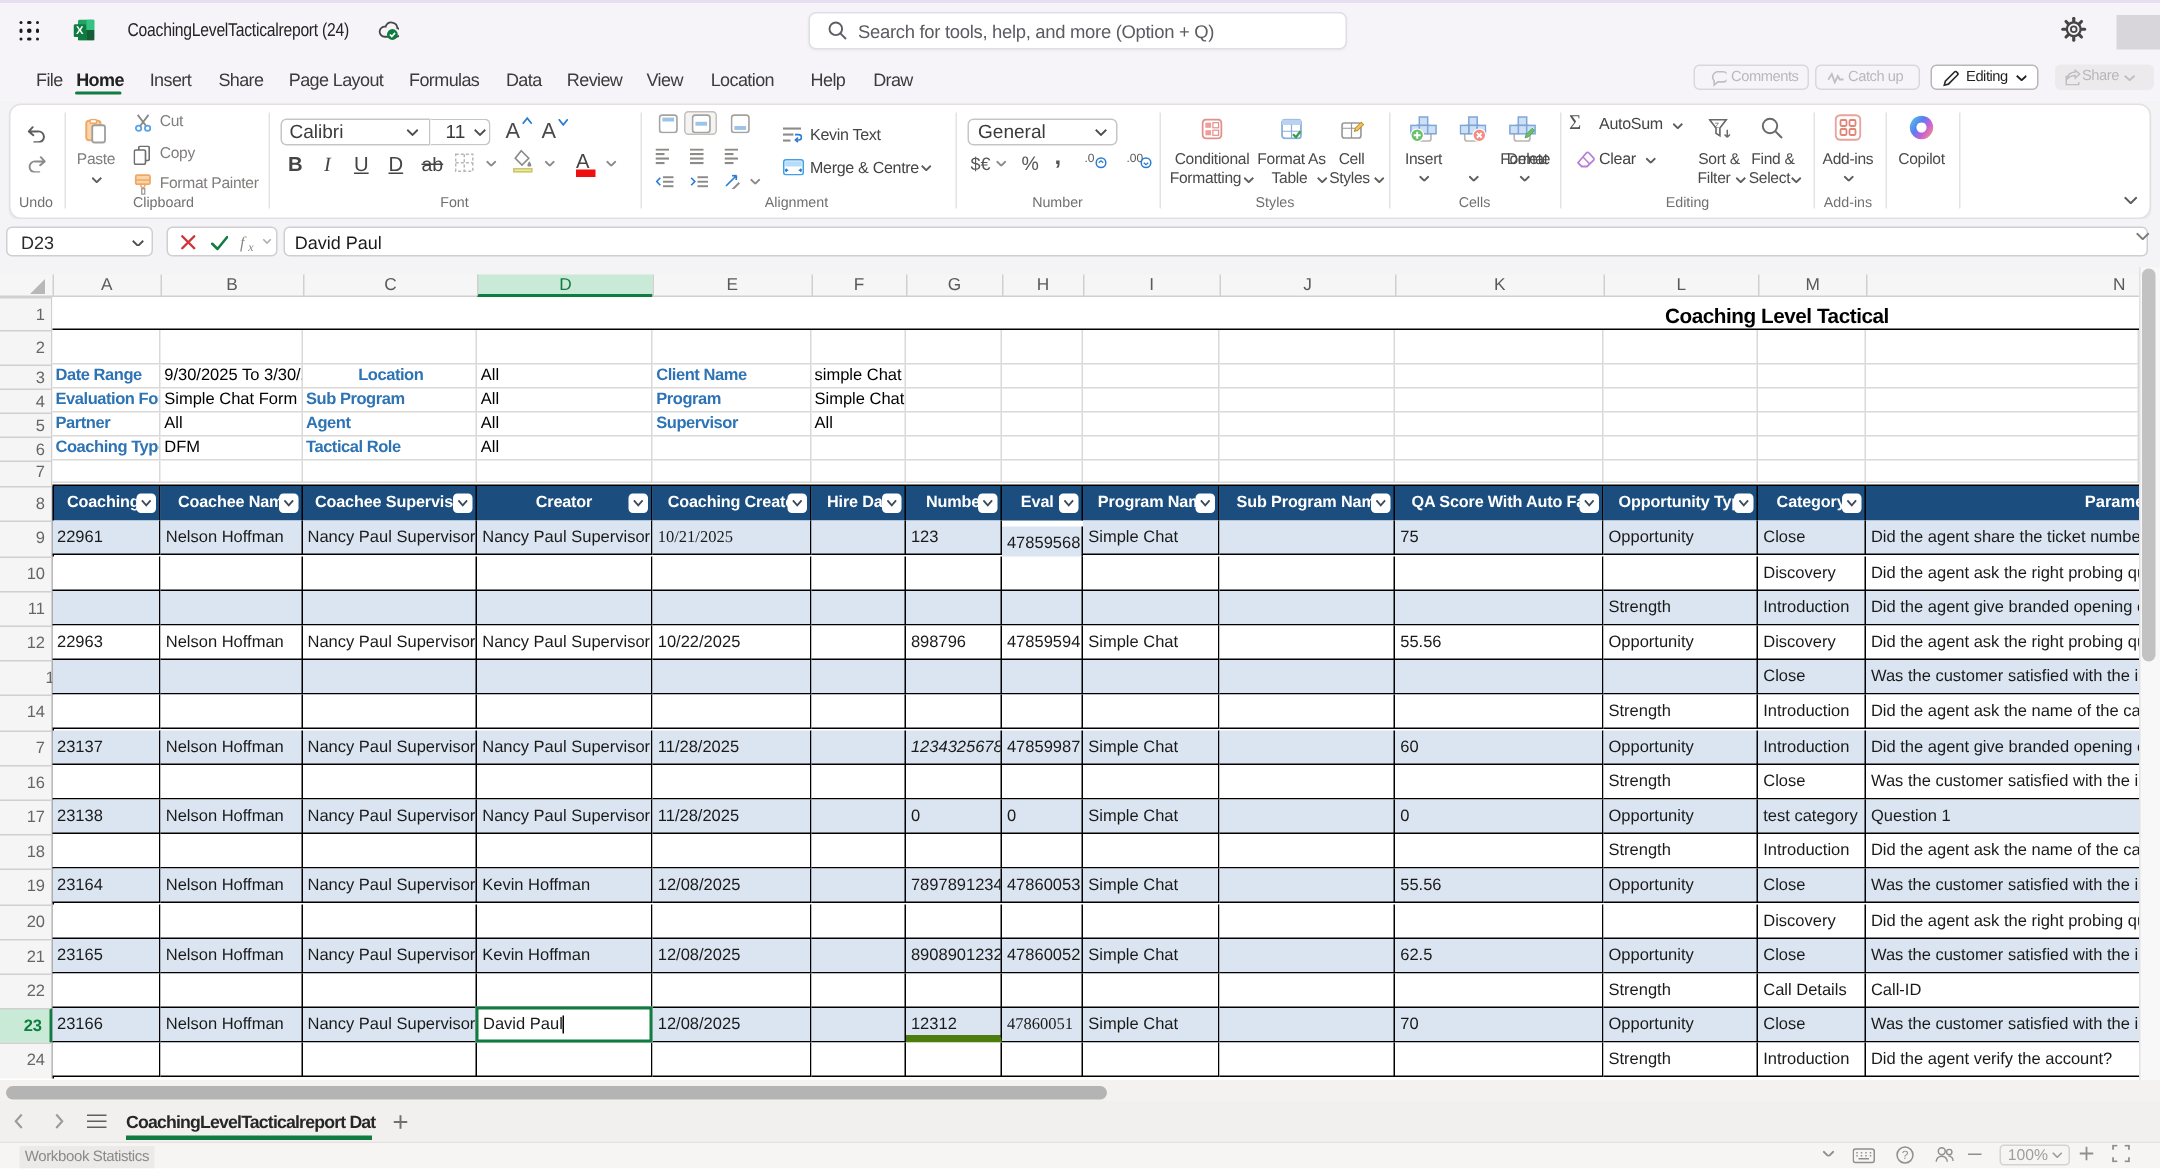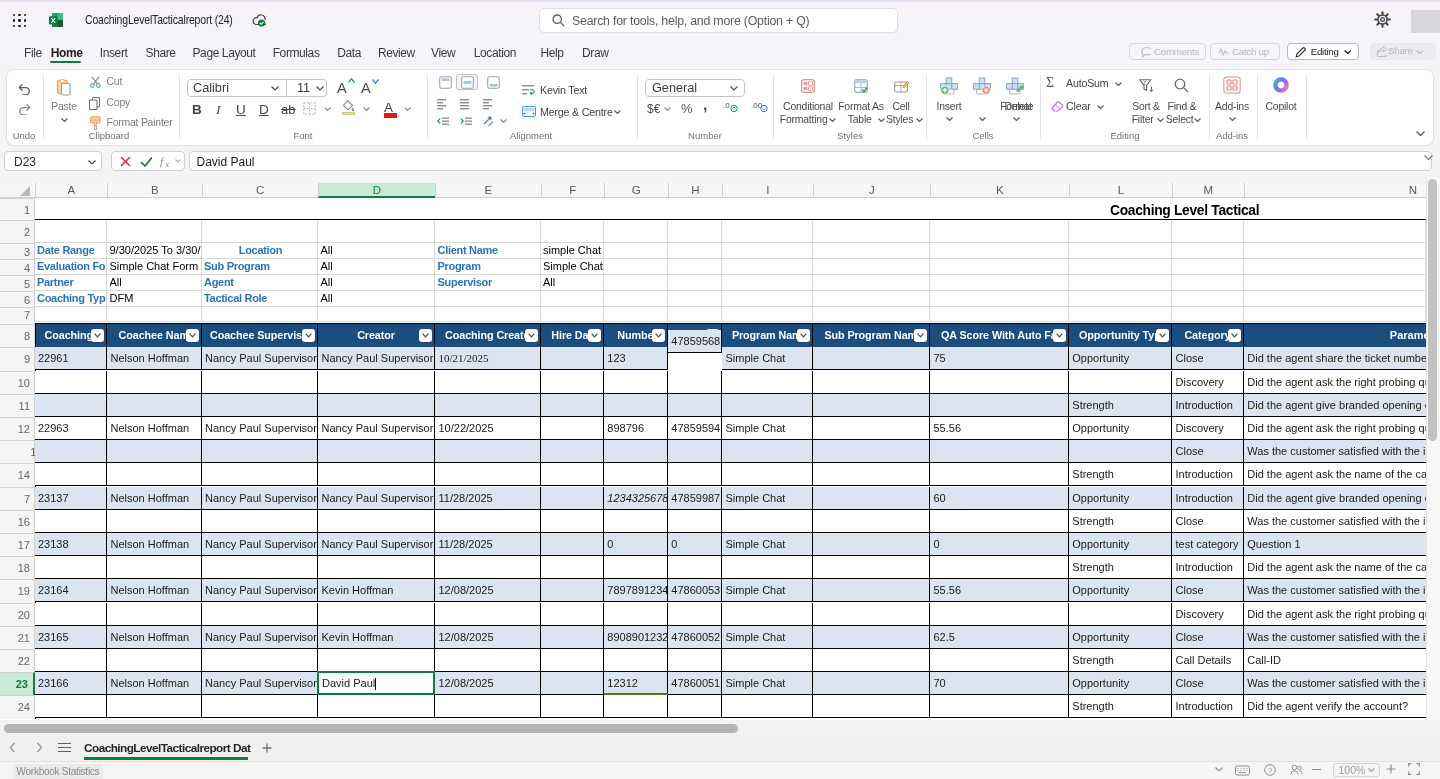--- a/index.html
+++ b/index.html
@@ -853,21 +853,21 @@
 <div style="position:absolute;left:318px;top:347.3px;width:117px;height:23.19999999999999px;background:#dbe5f1;border-right:1px solid #000;border-bottom:1px solid #000;font-size:11px;color:#1a1a1a;">
     <div style="padding-left:3.5px;line-height:22.19999999999999px;overflow:hidden;white-space:nowrap;">Nancy Paul Supervisor</div>
   </div>
 <div style="position:absolute;left:435px;top:347.3px;width:105.5px;height:23.19999999999999px;background:#dbe5f1;border-right:1px solid #000;border-bottom:1px solid #000;font-size:11px;color:#1a1a1a;">
     <div style="padding-left:3.5px;line-height:22.19999999999999px;overflow:hidden;white-space:nowrap;font-family:Liberation Serif, serif;">10/21/2025</div>
   </div>
 <div style="position:absolute;left:540.5px;top:347.3px;width:63.3px;height:23.19999999999999px;background:#dbe5f1;border-right:1px solid #000;border-bottom:1px solid #000;font-size:11px;color:#1a1a1a;"></div>
 <div style="position:absolute;left:603.8px;top:347.3px;width:64px;height:23.19999999999999px;background:#dbe5f1;border-right:1px solid #000;border-bottom:1px solid #000;font-size:11px;color:#1a1a1a;">
     <div style="padding-left:3.5px;line-height:22.19999999999999px;overflow:hidden;white-space:nowrap;">123</div>
   </div>
-<div style="position:absolute;left:667.8px;top:330px;width:54.2px;height:23.19999999999999px;background:#dbe5f1;border-right:1px solid #000;border-bottom:1px solid #000;font-size:11px;color:#1a1a1a;">
+<div style="position:absolute;left:667.8px;top:351px;width:54.2px;height:23.19999999999999px;background:#dbe5f1;border-right:1px solid #000;border-bottom:1px solid #000;font-size:11px;color:#1a1a1a;">
     <div style="padding-left:3.5px;line-height:22.19999999999999px;overflow:hidden;white-space:nowrap;">47859568</div>
   </div>
 <div style="position:absolute;left:722px;top:347.3px;width:90.5px;height:23.19999999999999px;background:#dbe5f1;border-right:1px solid #000;border-bottom:1px solid #000;font-size:11px;color:#1a1a1a;">
     <div style="padding-left:3.5px;line-height:22.19999999999999px;overflow:hidden;white-space:nowrap;">Simple Chat</div>
   </div>
 <div style="position:absolute;left:812.5px;top:347.3px;width:117.5px;height:23.19999999999999px;background:#dbe5f1;border-right:1px solid #000;border-bottom:1px solid #000;font-size:11px;color:#1a1a1a;"></div>
 <div style="position:absolute;left:930px;top:347.3px;width:138.8px;height:23.19999999999999px;background:#dbe5f1;border-right:1px solid #000;border-bottom:1px solid #000;font-size:11px;color:#1a1a1a;">
     <div style="padding-left:3.5px;line-height:22.19999999999999px;overflow:hidden;white-space:nowrap;">75</div>
   </div>
 <div style="position:absolute;left:1068.8px;top:347.3px;width:103.2px;height:23.19999999999999px;background:#dbe5f1;border-right:1px solid #000;border-bottom:1px solid #000;font-size:11px;color:#1a1a1a;">
@@ -1232,24 +1232,24 @@
 <div style="position:absolute;left:201.5px;top:672.1000000000003px;width:116.5px;height:23.200000000000045px;background:#dbe5f1;border-right:1px solid #000;border-bottom:1px solid #000;font-size:11px;color:#1a1a1a;">
     <div style="padding-left:3.5px;line-height:22.200000000000045px;overflow:hidden;white-space:nowrap;">Nancy Paul Supervisor</div>
   </div>
 <div style="position:absolute;left:318px;top:672.1000000000003px;width:117px;height:23.200000000000045px;background:#dbe5f1;border-right:1px solid #000;border-bottom:1px solid #000;font-size:11px;color:#1a1a1a;">
     <div style="padding-left:3.5px;line-height:22.200000000000045px;overflow:hidden;white-space:nowrap;">David Paul</div>
   </div>
 <div style="position:absolute;left:435px;top:672.1000000000003px;width:105.5px;height:23.200000000000045px;background:#dbe5f1;border-right:1px solid #000;border-bottom:1px solid #000;font-size:11px;color:#1a1a1a;">
     <div style="padding-left:3.5px;line-height:22.200000000000045px;overflow:hidden;white-space:nowrap;">12/08/2025</div>
   </div>
 <div style="position:absolute;left:540.5px;top:672.1000000000003px;width:63.3px;height:23.200000000000045px;background:#dbe5f1;border-right:1px solid #000;border-bottom:1px solid #000;font-size:11px;color:#1a1a1a;"></div>
-<div style="position:absolute;left:603.8px;top:672.1000000000003px;width:64px;height:23.200000000000045px;background:#dbe5f1;border-right:1px solid #000;border-bottom:2px solid #4d7c0f;font-size:11px;color:#1a1a1a;">
+<div style="position:absolute;left:603.8px;top:672.1000000000003px;width:64px;height:23.200000000000045px;background:#dbe5f1;border-right:1px solid #000;border-bottom:5px solid #4d7c0f;font-size:11px;color:#1a1a1a;">
     <div style="padding-left:3.5px;line-height:22.200000000000045px;overflow:hidden;white-space:nowrap;">12312</div>
   </div>
-<div style="position:absolute;left:667.8px;top:672.1000000000003px;width:54.2px;height:23.200000000000045px;background:#dbe5f1;border-right:1px solid #000;border-bottom:1px solid #000;font-size:11px;color:#1a1a1a;">
+<div style="position:absolute;left:667.8px;top:672.1000000000003px;width:54.2px;height:23.200000000000045px;background:#dbe5f1;border-right:1px solid #000;border-bottom:1px solid #000;font-size:11px;color:#1a1a1a;font-family:Liberation Serif, serif;">
     <div style="padding-left:3.5px;line-height:22.200000000000045px;overflow:hidden;white-space:nowrap;">47860051</div>
   </div>
 <div style="position:absolute;left:722px;top:672.1000000000003px;width:90.5px;height:23.200000000000045px;background:#dbe5f1;border-right:1px solid #000;border-bottom:1px solid #000;font-size:11px;color:#1a1a1a;">
     <div style="padding-left:3.5px;line-height:22.200000000000045px;overflow:hidden;white-space:nowrap;">Simple Chat</div>
   </div>
 <div style="position:absolute;left:812.5px;top:672.1000000000003px;width:117.5px;height:23.200000000000045px;background:#dbe5f1;border-right:1px solid #000;border-bottom:1px solid #000;font-size:11px;color:#1a1a1a;"></div>
 <div style="position:absolute;left:930px;top:672.1000000000003px;width:138.8px;height:23.200000000000045px;background:#dbe5f1;border-right:1px solid #000;border-bottom:1px solid #000;font-size:11px;color:#1a1a1a;">
     <div style="padding-left:3.5px;line-height:22.200000000000045px;overflow:hidden;white-space:nowrap;">70</div>
   </div>
 <div style="position:absolute;left:1068.8px;top:672.1000000000003px;width:103.2px;height:23.200000000000045px;background:#dbe5f1;border-right:1px solid #000;border-bottom:1px solid #000;font-size:11px;color:#1a1a1a;">

